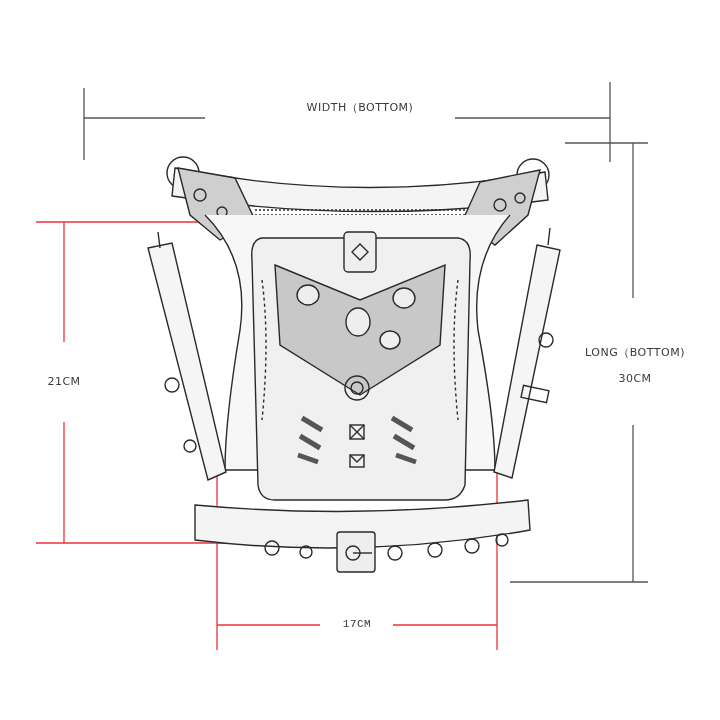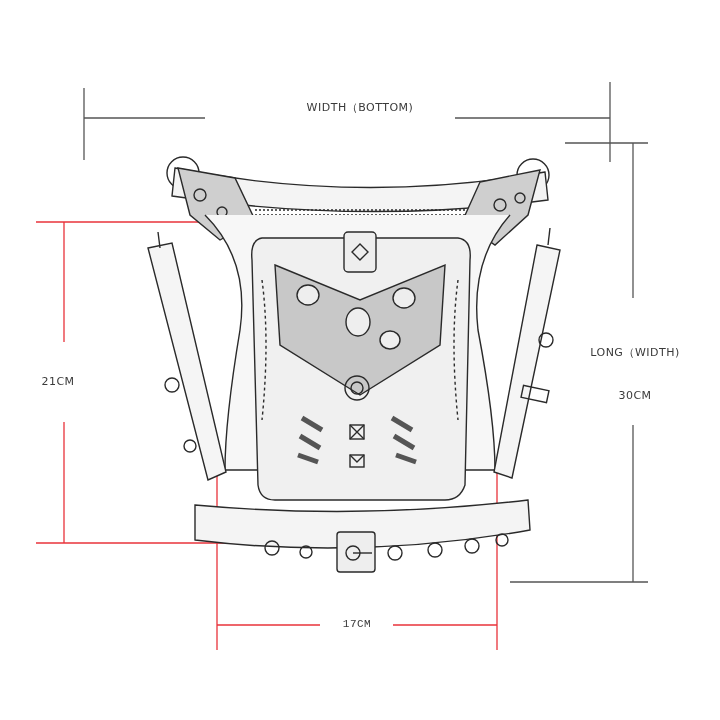--- a/index.html
+++ b/index.html
@@ -105,19 +105,19 @@
       <circle cx="472" cy="546" r="7"></circle>
         <circle cx="502" cy="540" r="6"></circle>
       <rect x="337" y="532" width="38" height="40" rx="3" fill="#eee"></rect>
       <circle cx="353" cy="553" r="7"></circle>
       <line x1="353" y1="553" x2="372" y2="553"></line>
     </g>
   </svg>
 
   <div class="lbl" style="left:260px; top:100px; width:200px;">WIDTH（BOTTOM)</div>
 
-  <div class="lbl" style="left:560px; top:345px; width:150px;">LONG（WIDTH)</div>
-  <div class="lbl" style="left:560px; top:389px; width:150px;">30CM</div>
+  <div class="lbl" style="left:560px; top:345px; width:150px;">LONG（BOTTOM)</div>
+  <div class="lbl" style="left:560px; top:372px; width:150px;">30CM</div>
 
-  <div class="lbl" style="left:8px; top:375px; width:100px;text-align:center;">21CM</div>
+  <div class="lbl" style="left:14px; top:375px; width:100px;text-align:center;">21CM</div>
 
   <div class="lbl" style="left:307px; top:618px; width:100px;font-family:Liberation Mono, monospace;">17CM</div>
 </div>
 
 </body></html>

